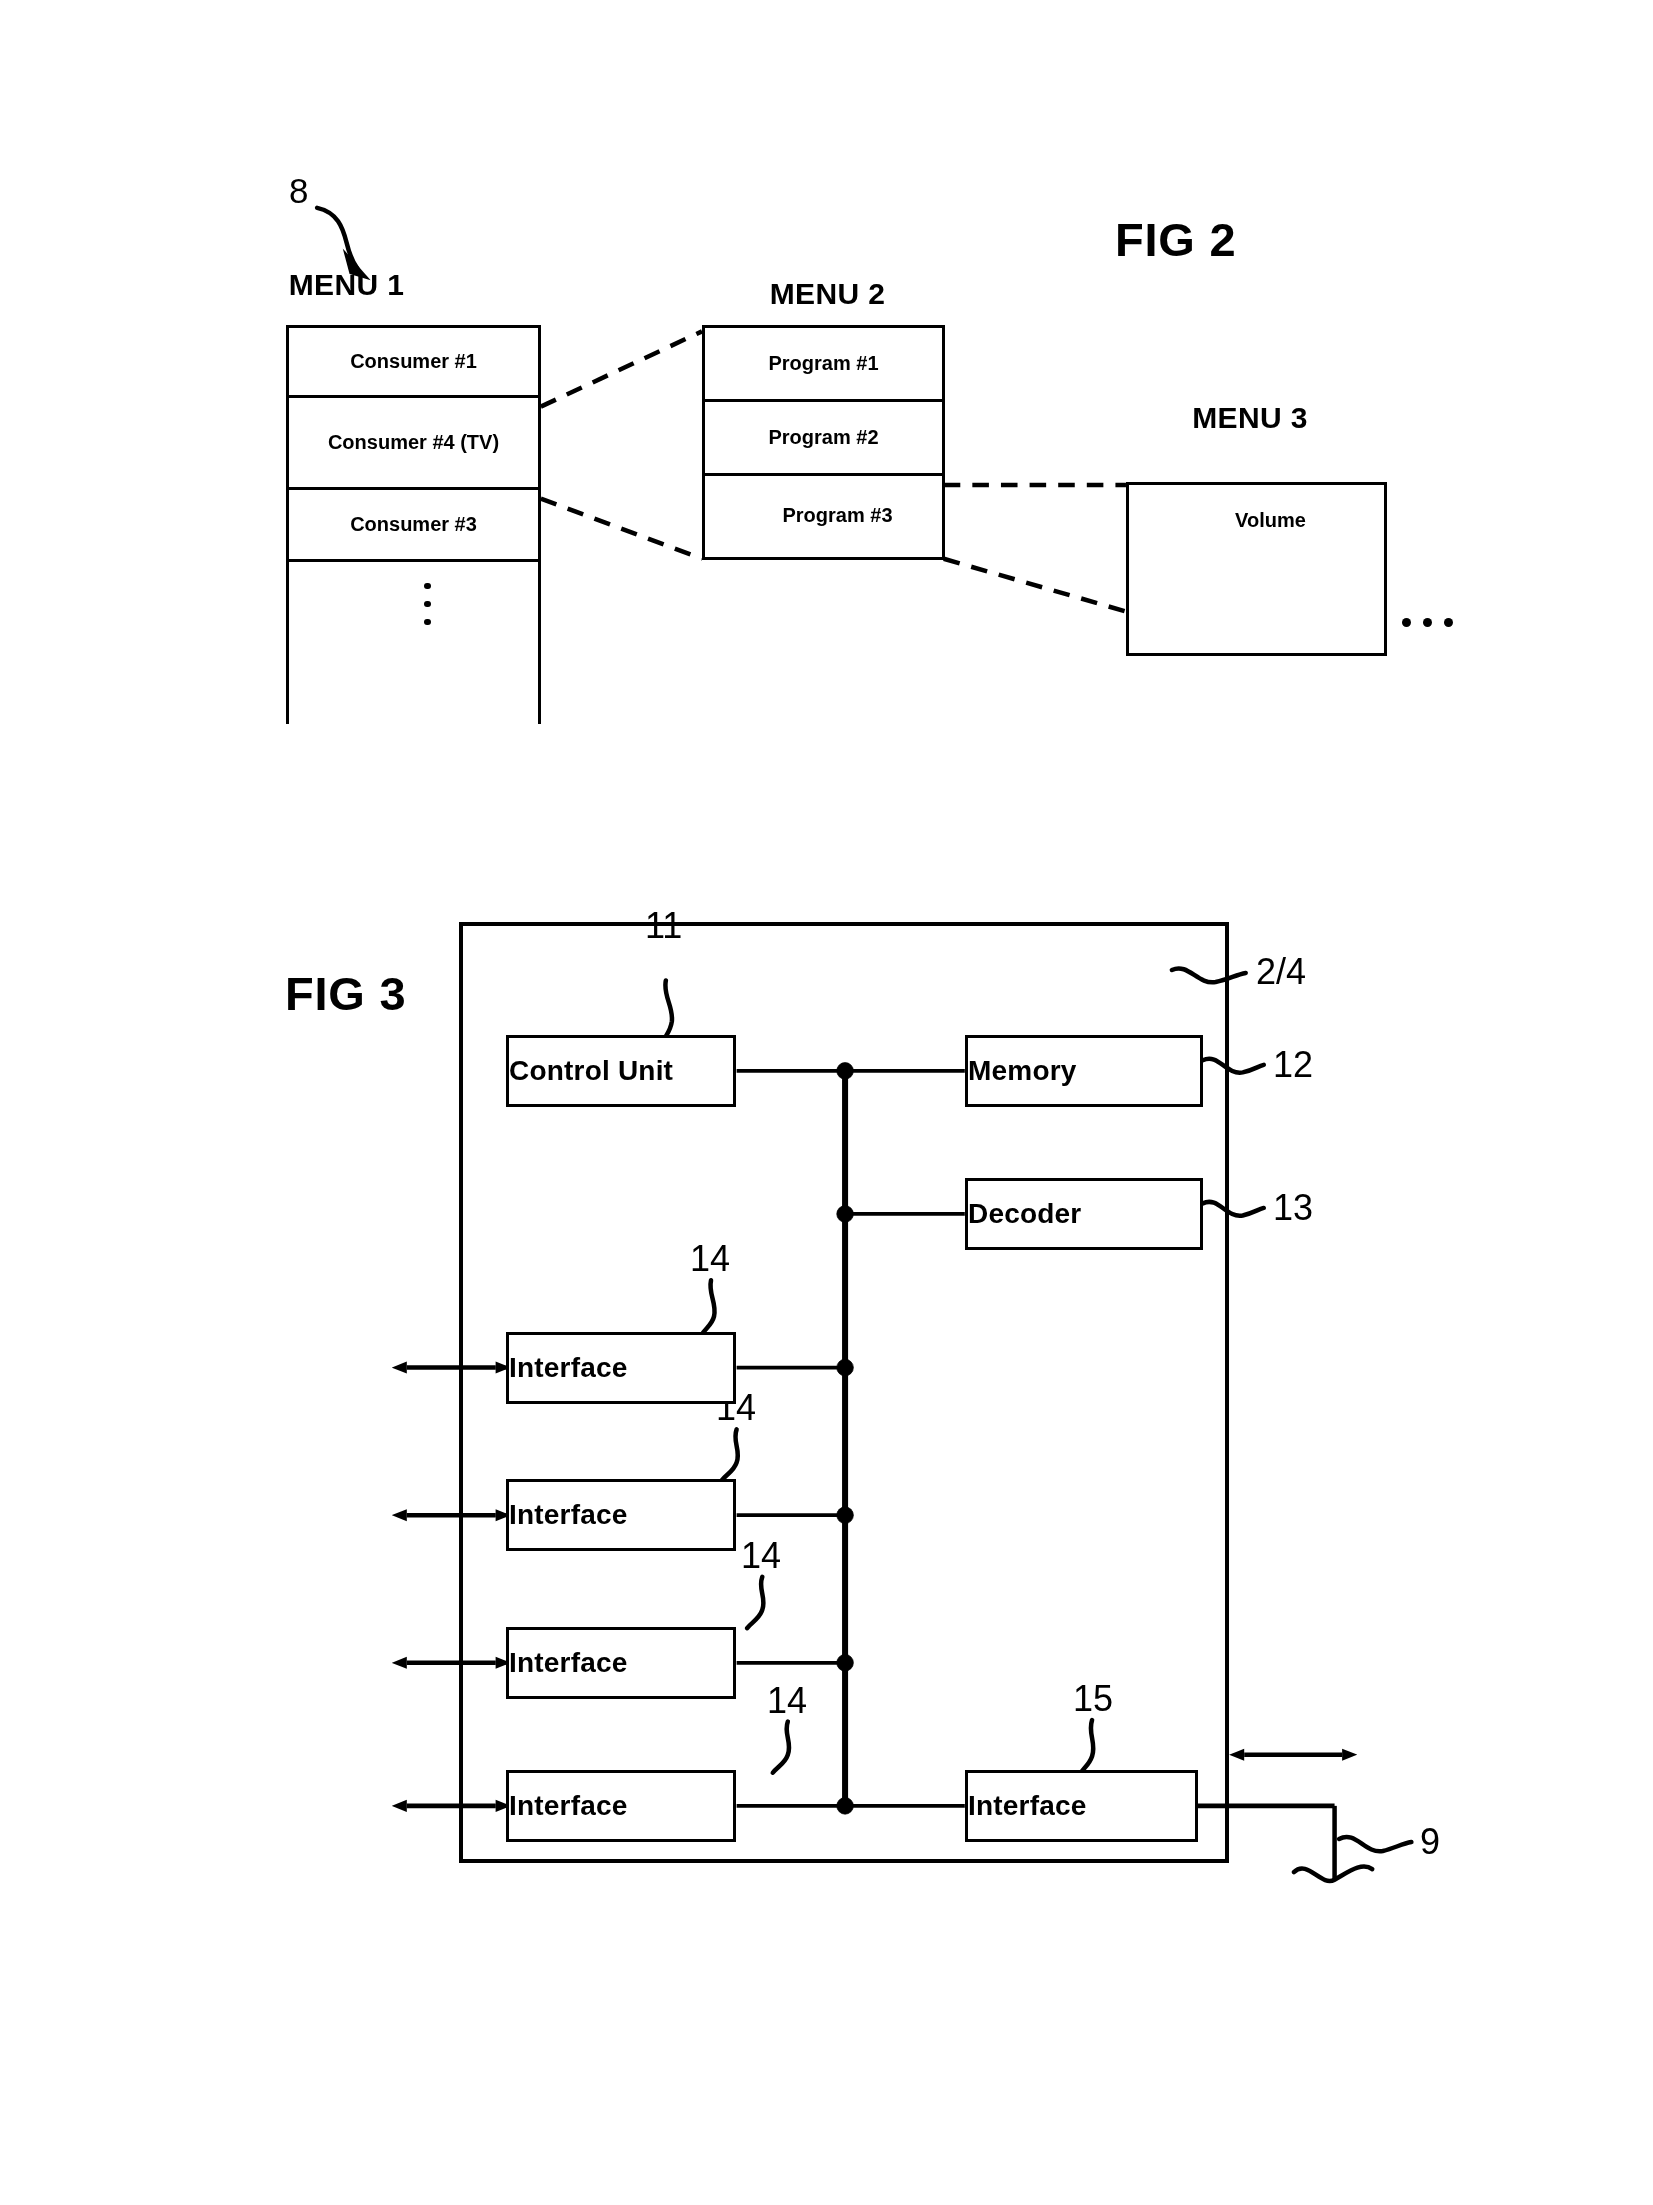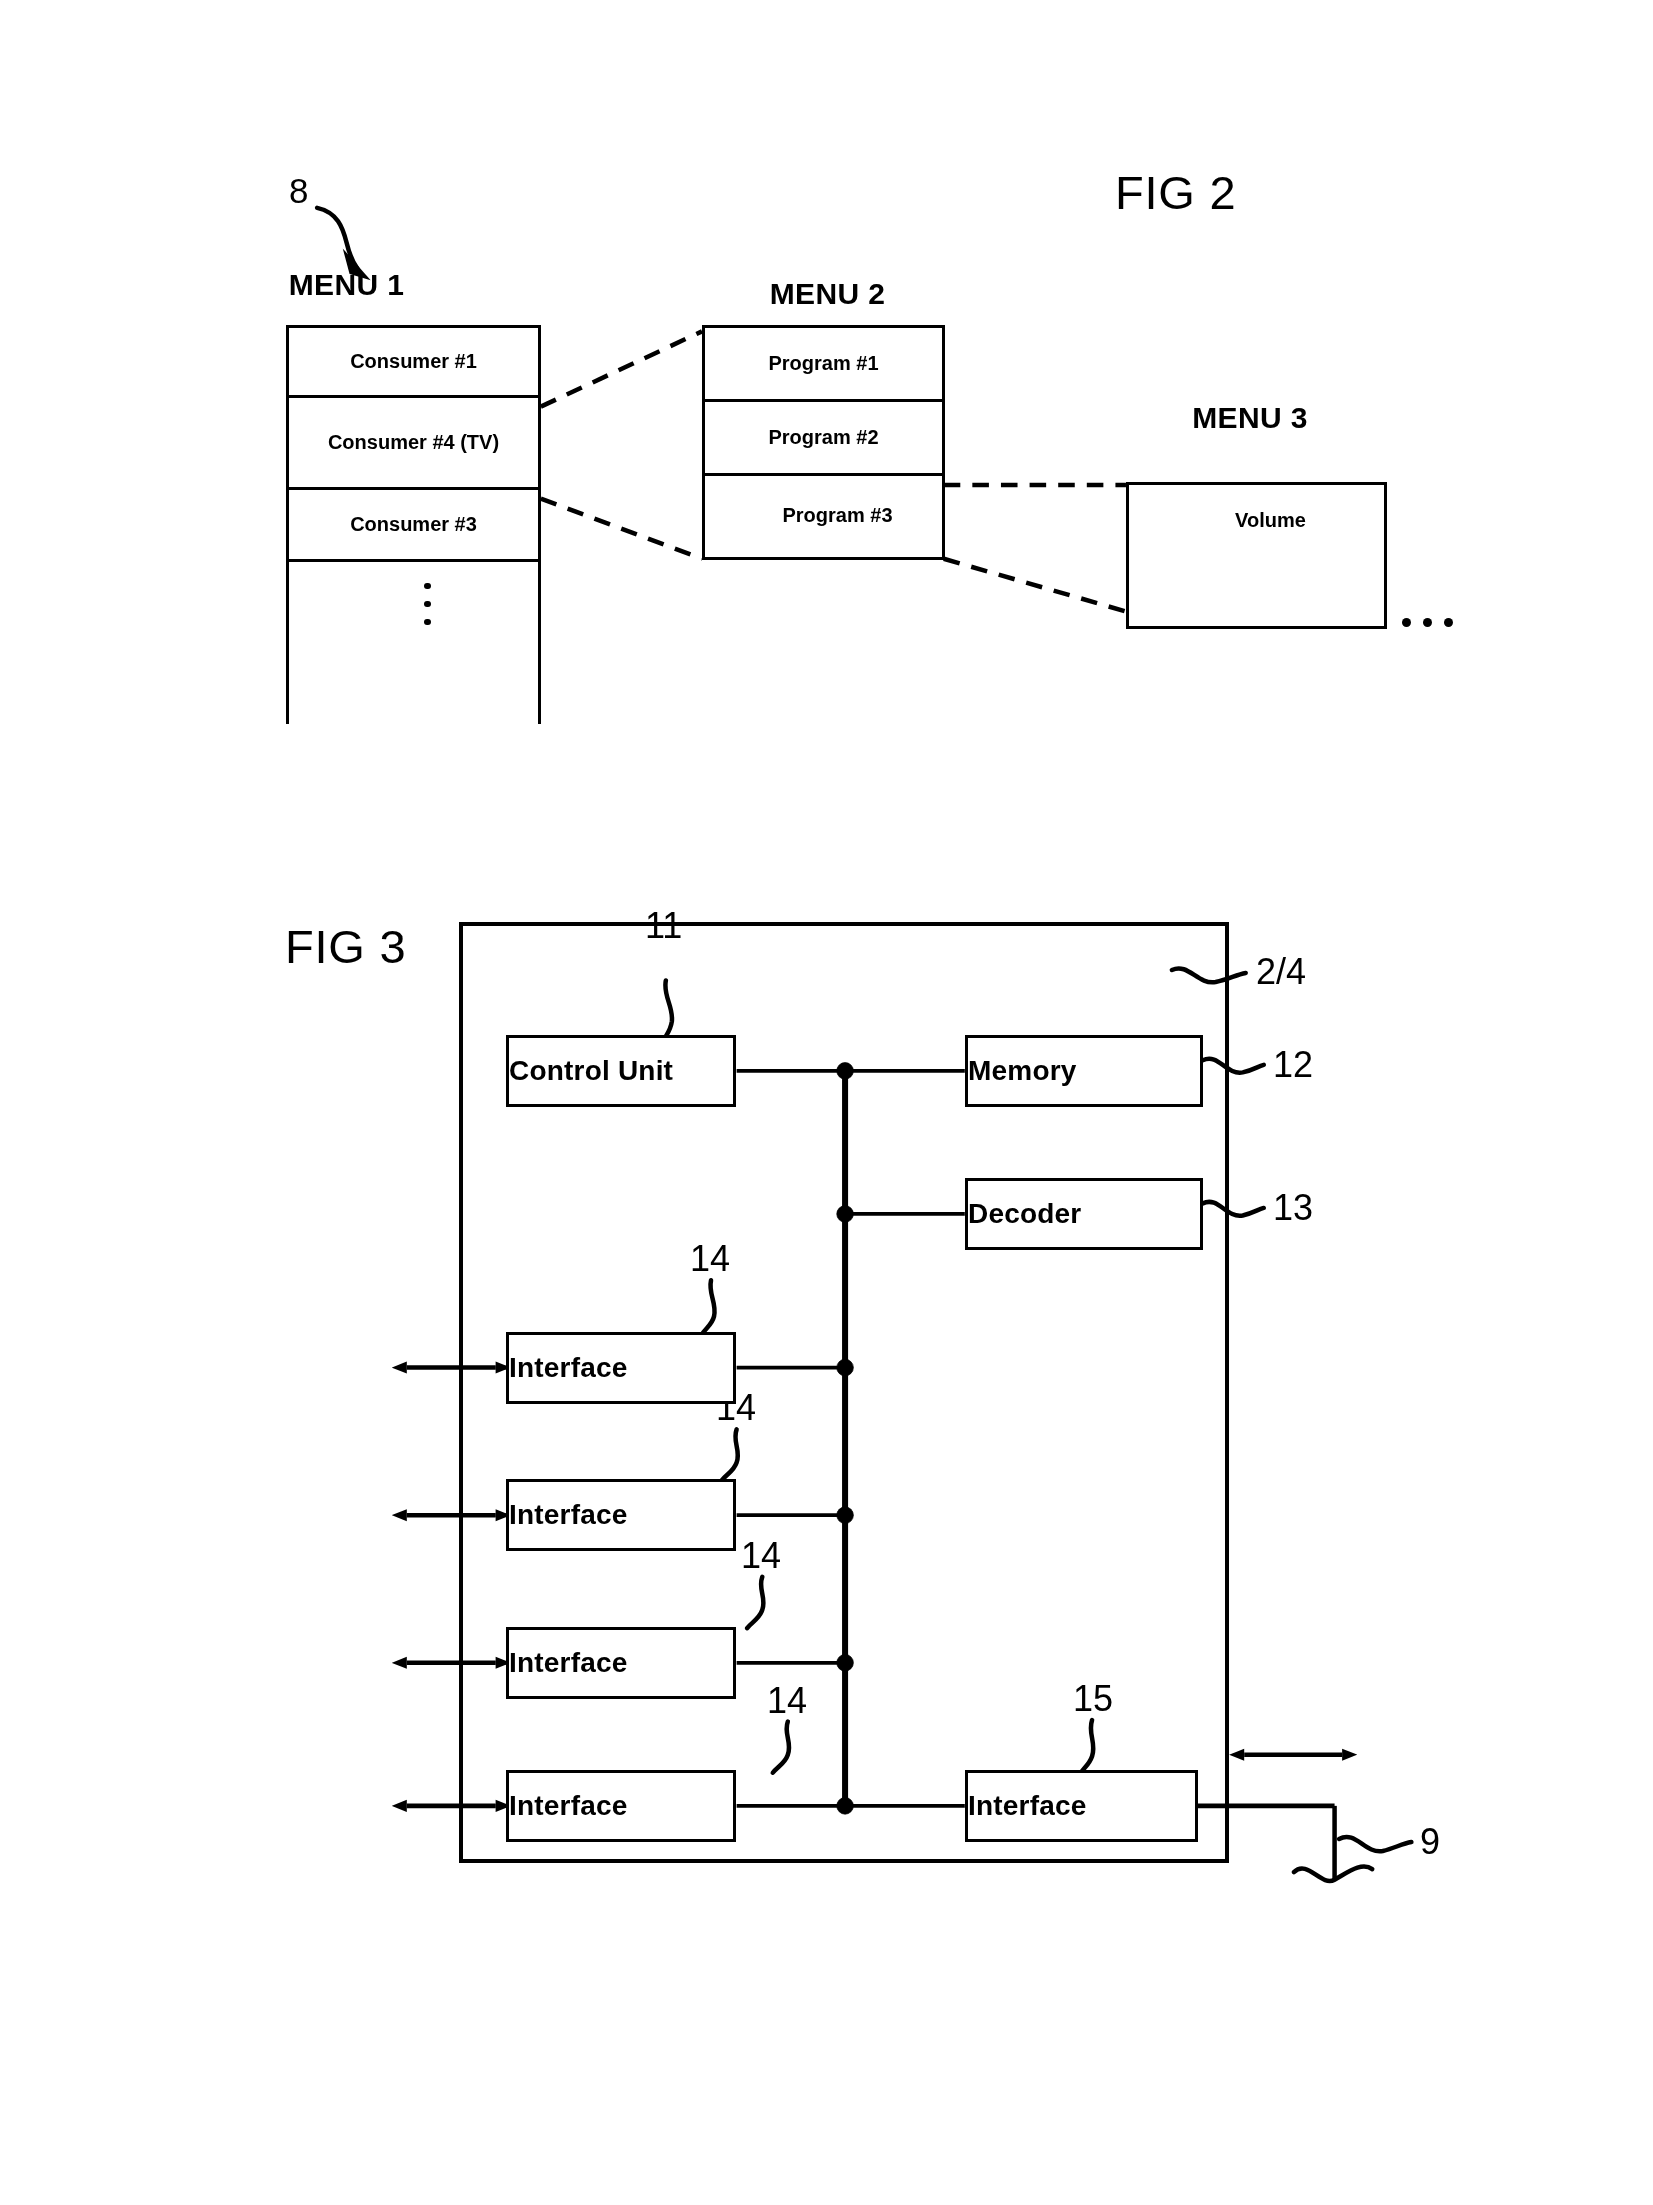--- a/index.html
+++ b/index.html
@@ -34,22 +34,23 @@
 
   
   .txt {
     position: absolute;
     white-space: pre;
     line-height: 1;
   }
 
   .fig-label {
     font-size: 47px;
-    font-weight: 400;
+    font-weight: 700;
     letter-spacing: 0.8px;
+    margin-top: 47px;
   }
 
   .menu-title {
     font-size: 30px;
     font-weight: 700;
     letter-spacing: 0.4px;
     text-align: center;
   }
 
   .ref-num {
@@ -260,21 +261,21 @@
     <span class="txt menu-title" style="left:827px; top:279px; width:211px; margin-left:-105px;">MENU 2</span>
 
     <div class="menu-table" style="left:702px; top:325px; width:243px; height:235px;">
       <div class="menu-row" style="height:74px;">Program #1</div>
       <div class="menu-row" style="height:74px;">Program #2</div>
       <div class="menu-row" style="height:80px;">Program #3</div>
     </div>
 
     <span class="txt menu-title" style="left:1250px; top:403px; width:226px; margin-left:-113px;">MENU 3</span>
 
-    <div class="menu-table" style="left:1126px; top:482px; width:261px; height:147px;">
+    <div class="menu-table" style="left:1126px; top:482px; width:261px; height:174px;">
       <div class="menu-row" style="height:72px;">Volume</div>
     </div>
 
     <div class="hdots" style="left:1402px; top:618px;">
       <i></i>
       <i></i>
       <i></i>
     </div>
   </div>
 

